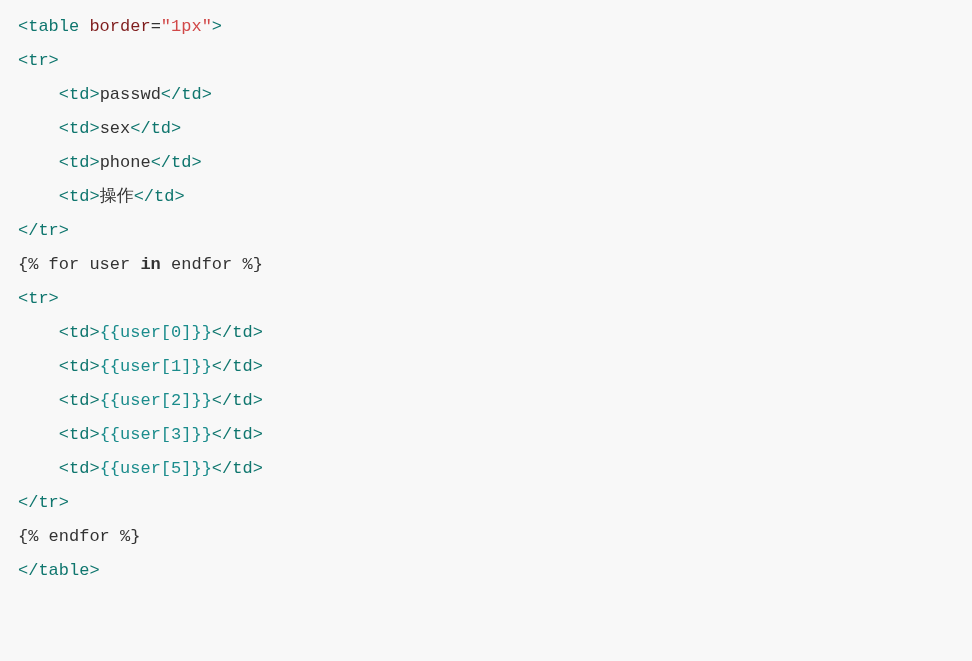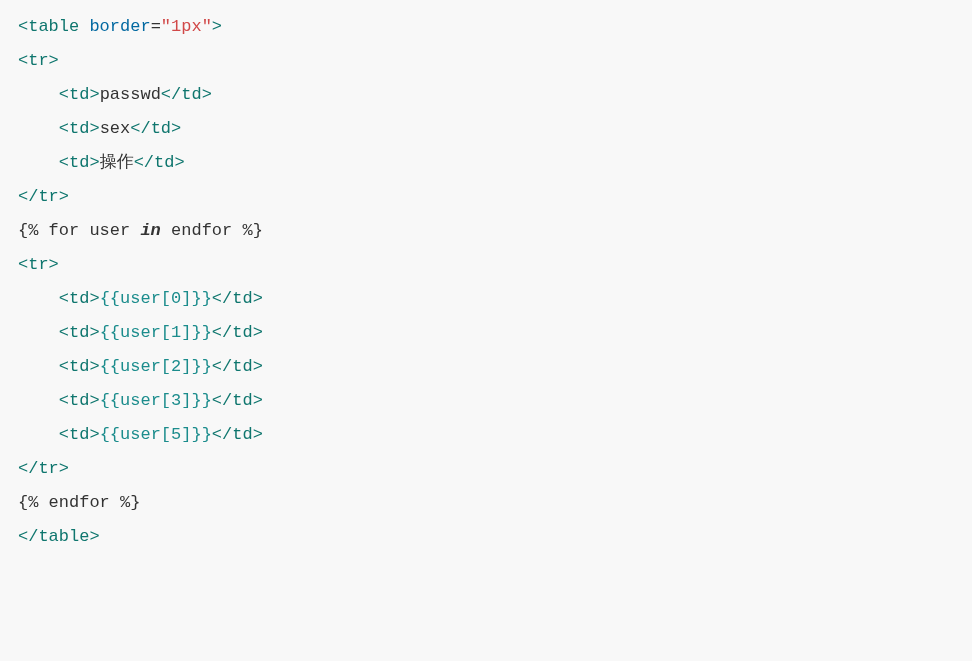--- a/index.html
+++ b/index.html
@@ -8,35 +8,36 @@
     background: #f8f8f8;
     font-family: Consolas, "Courier New", monospace;
     font-size: 17px;
     line-height: 2.0;
     color: #333;
   }
   .code-line {
     white-space: pre;
   }
   .tag { color: #0f766e; }
-  .attr-name { color: #0369a1; }
+  .attr-name { color: #7f1d1d; }
   .attr-value { color: #d14848; }
   .eq { color: #333; }
   .text { color: #333; }
   .template-expr { color: #1b8c8c; }
-  .keyword { color: #333; font-weight: bold; font-style: italic; }
+  .keyword { color: #333; font-weight: bold; }
 </style>
 </head>
 <body>
 
 <div id="code-block">
     <div class="code-line"><span class="tag">&lt;table</span><span class="text"> </span><span class="attr-name">border</span><span class="eq">=</span><span class="attr-value">"1px"</span><span class="tag">&gt;</span></div>
     <div class="code-line"><span class="tag">&lt;tr&gt;</span></div>
     <div class="code-line"><span>    </span><span class="tag">&lt;td&gt;</span><span class="text">passwd</span><span class="tag">&lt;/td&gt;</span></div>
     <div class="code-line"><span>    </span><span class="tag">&lt;td&gt;</span><span class="text">sex</span><span class="tag">&lt;/td&gt;</span></div>
+    <div class="code-line"><span>    </span><span class="tag">&lt;td&gt;</span><span class="text">phone</span><span class="tag">&lt;/td&gt;</span></div>
     <div class="code-line"><span>    </span><span class="tag">&lt;td&gt;</span><span class="text">操作</span><span class="tag">&lt;/td&gt;</span></div>
     <div class="code-line"><span class="tag">&lt;/tr&gt;</span></div>
     <div class="code-line"><span class="text">{% for user </span><span class="keyword">in</span><span class="text"> endfor %}</span></div>
     <div class="code-line"><span class="tag">&lt;tr&gt;</span></div>
     <div class="code-line"><span>    </span><span class="tag">&lt;td&gt;</span><span class="template-expr">{{user[0]}}</span><span class="tag">&lt;/td&gt;</span></div>
     <div class="code-line"><span>    </span><span class="tag">&lt;td&gt;</span><span class="template-expr">{{user[1]}}</span><span class="tag">&lt;/td&gt;</span></div>
     <div class="code-line"><span>    </span><span class="tag">&lt;td&gt;</span><span class="template-expr">{{user[2]}}</span><span class="tag">&lt;/td&gt;</span></div>
     <div class="code-line"><span>    </span><span class="tag">&lt;td&gt;</span><span class="template-expr">{{user[3]}}</span><span class="tag">&lt;/td&gt;</span></div>
     <div class="code-line"><span>    </span><span class="tag">&lt;td&gt;</span><span class="template-expr">{{user[5]}}</span><span class="tag">&lt;/td&gt;</span></div>
     <div class="code-line"><span class="tag">&lt;/tr&gt;</span></div>

